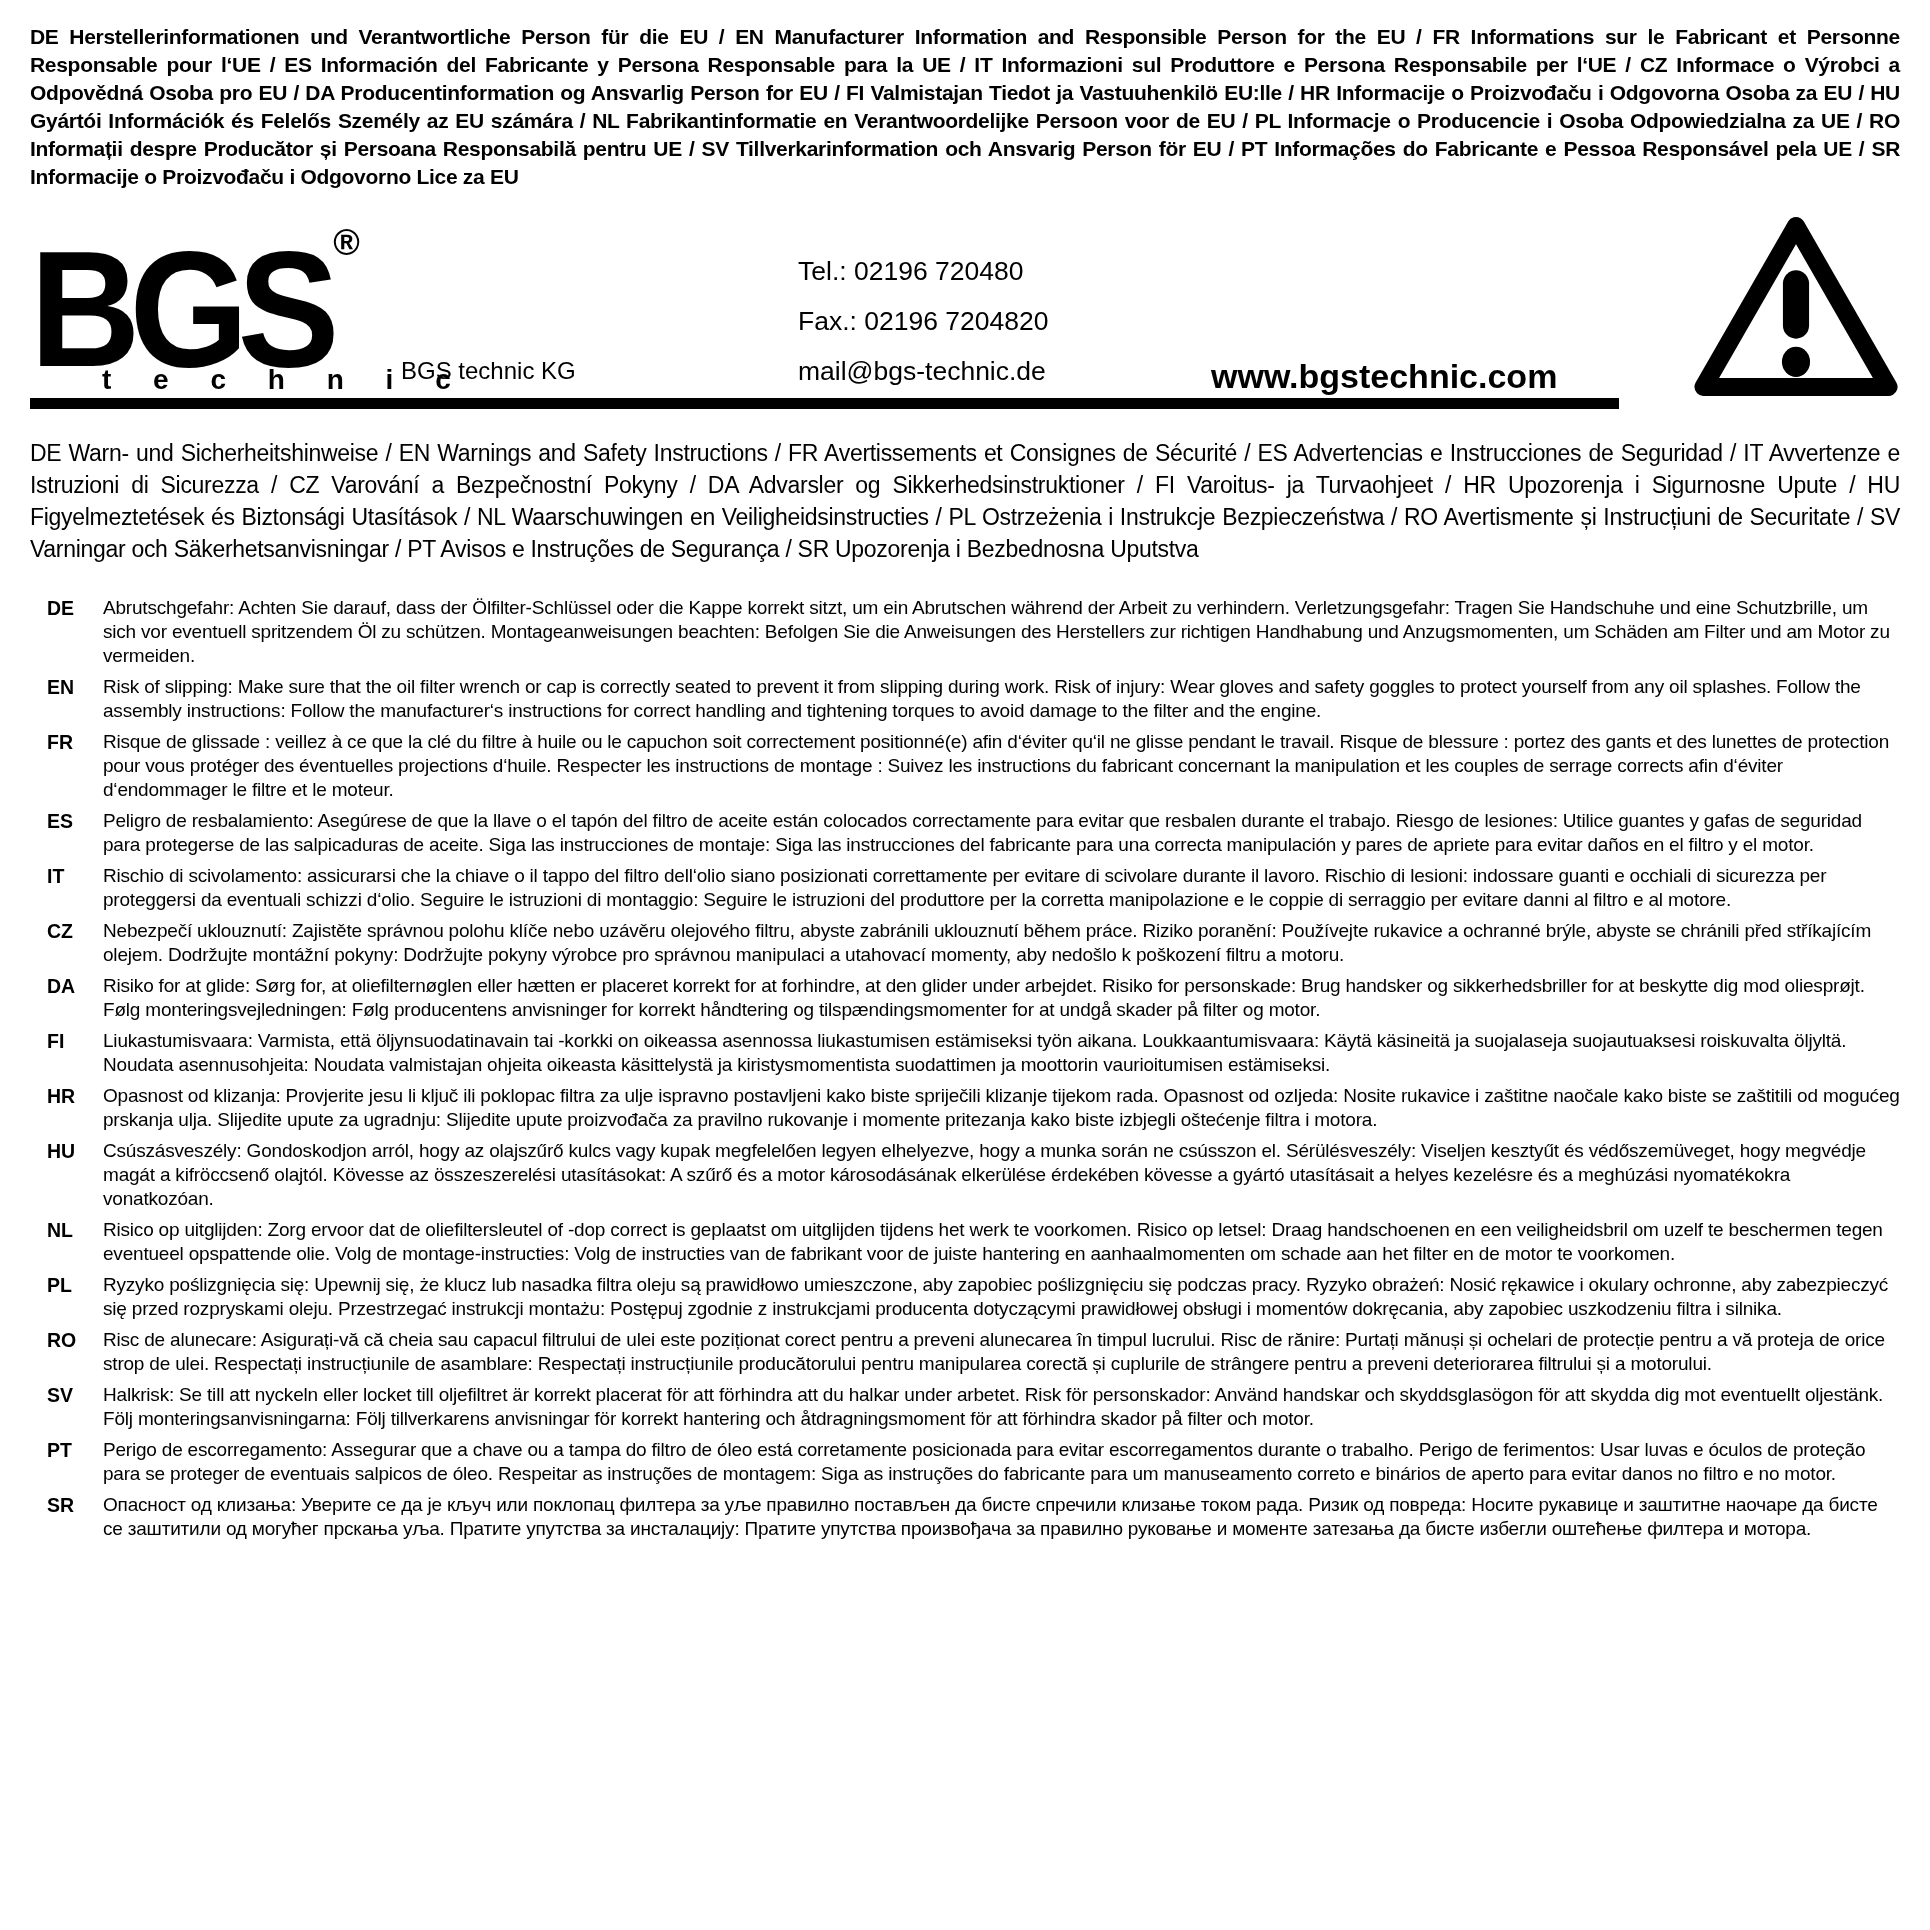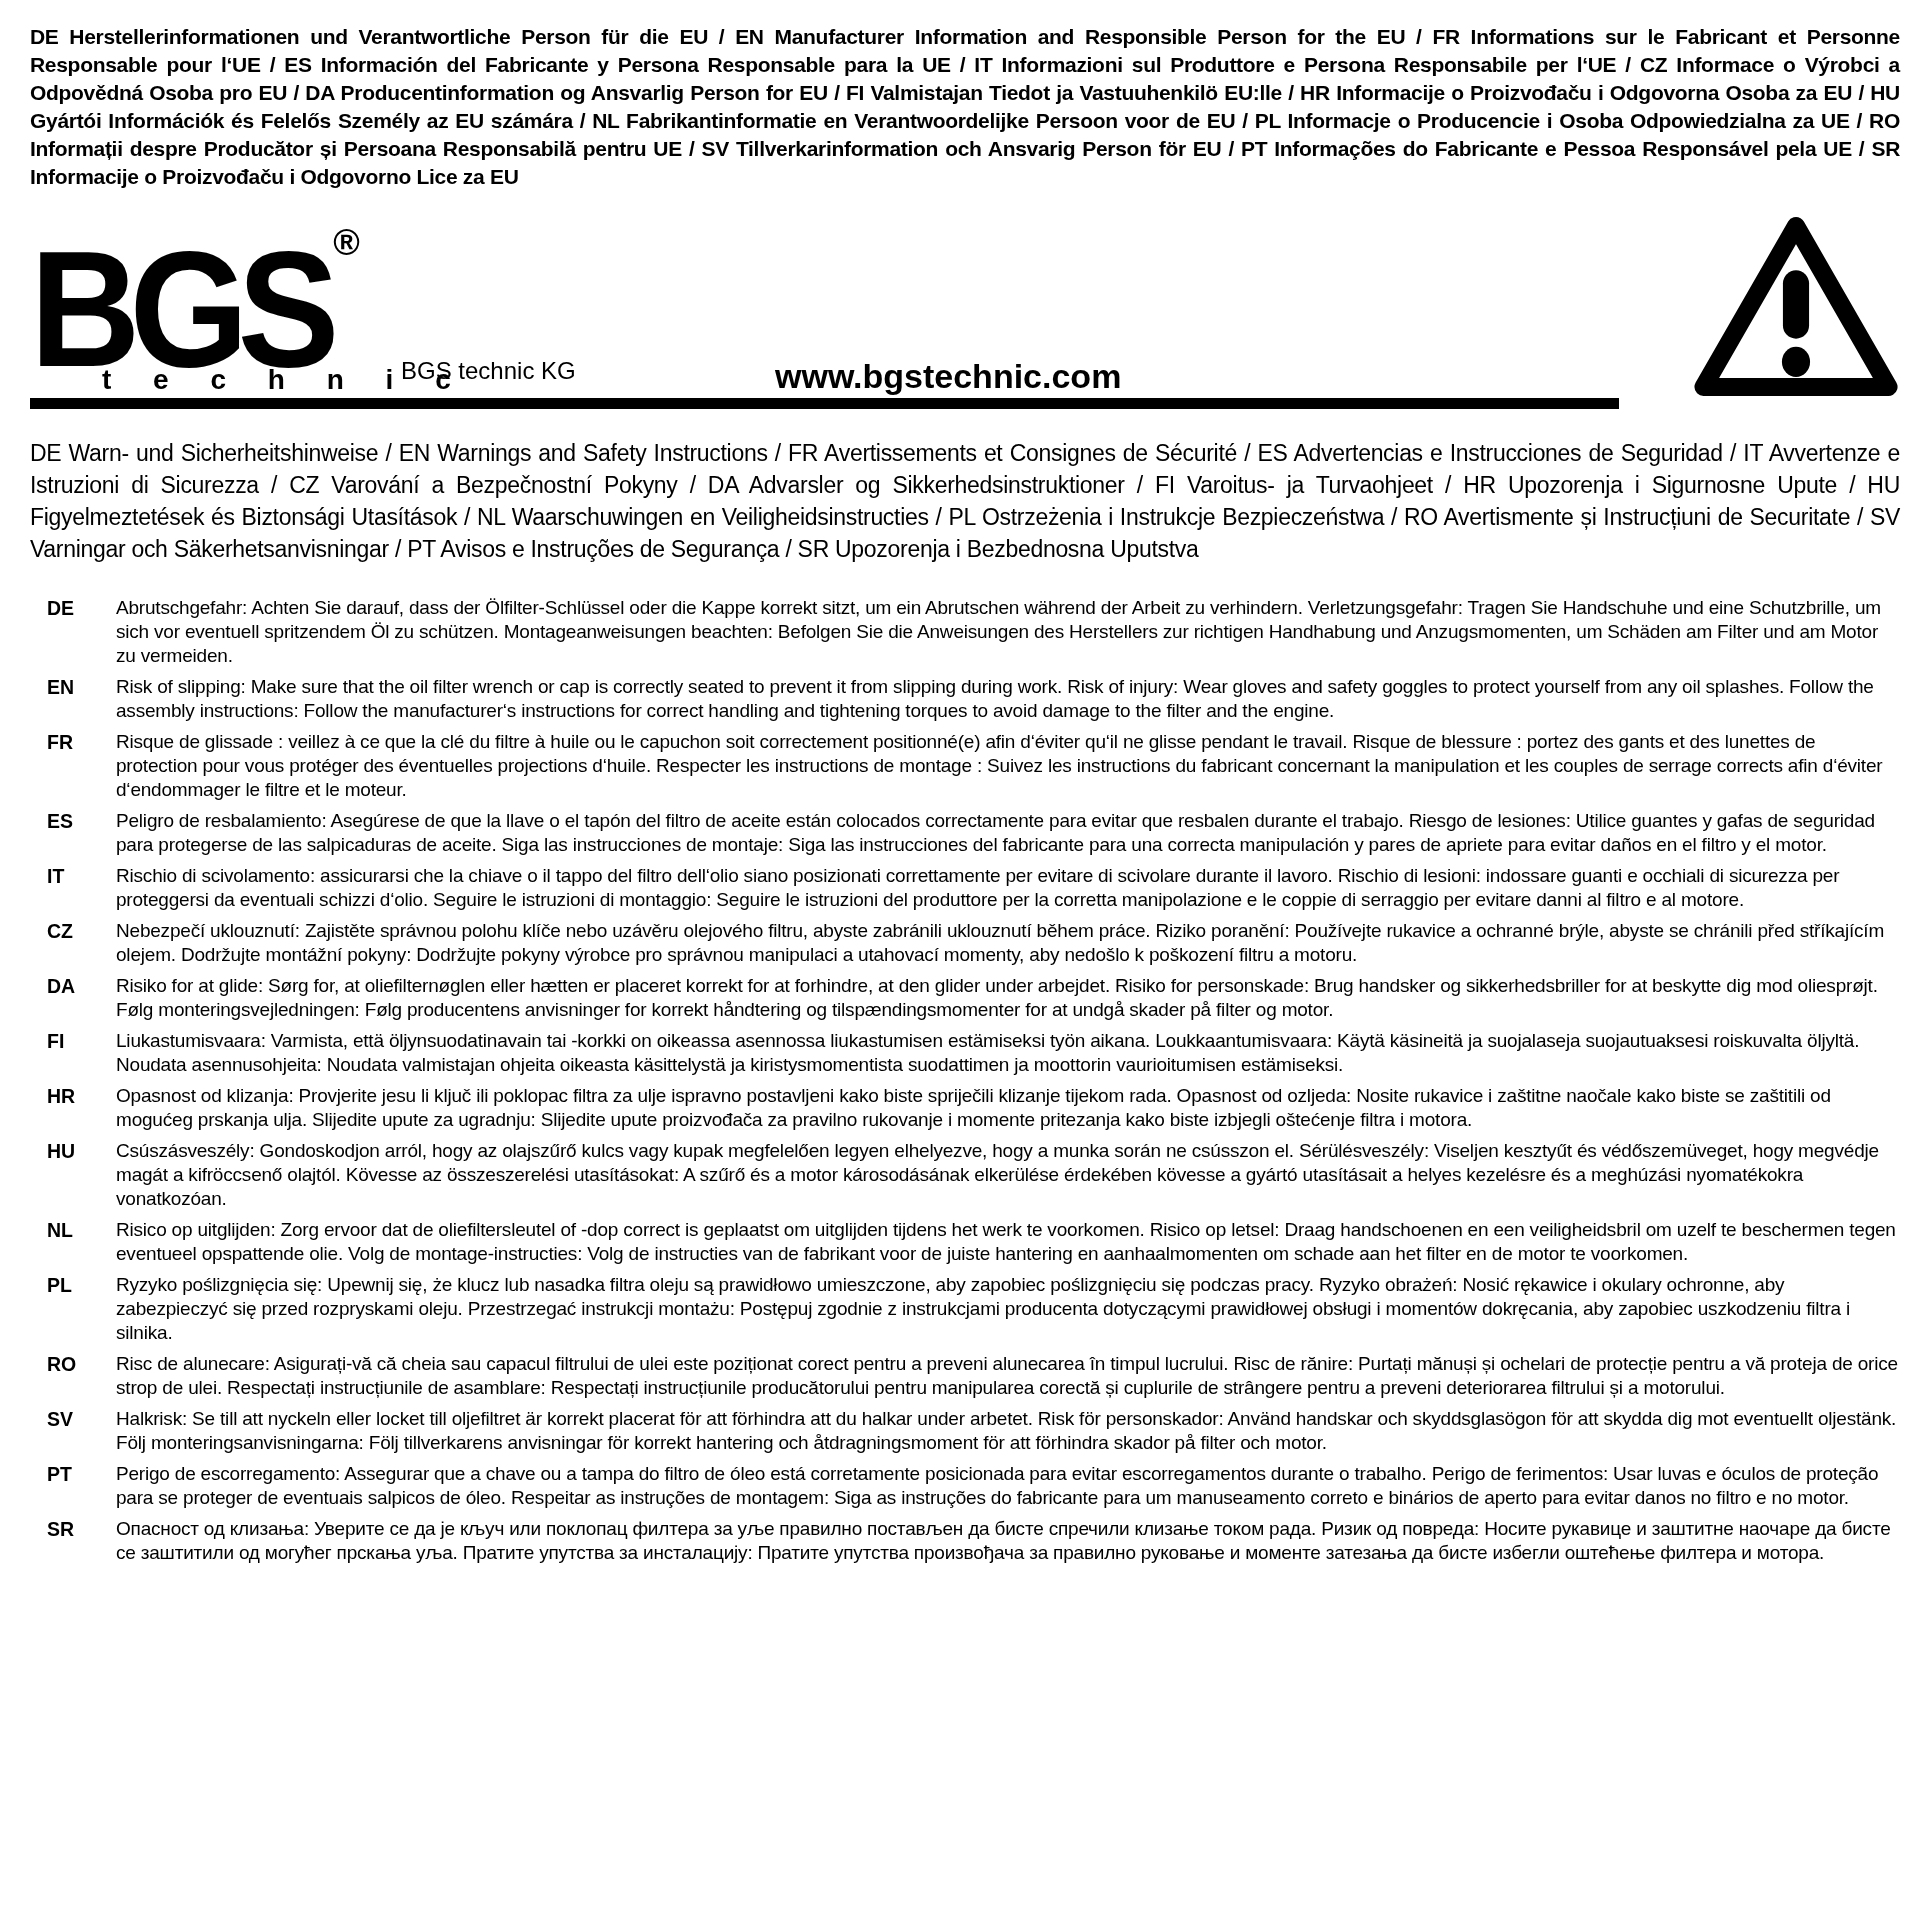--- a/index.html
+++ b/index.html
@@ -99,21 +99,20 @@
     font-weight: normal;
     font-size: 23px;
     line-height: 32px;
     letter-spacing: -0.3px;
     text-align: justify;
   }
   .warnings { margin-top: 31px; }
   .warning-row {
     display: flex;
     margin-bottom: 7px;
-    gap: 13px;
   }
   .warning-code {
     width: 56px;
     margin-left: 17px;
     flex-shrink: 0;
     font-weight: bold;
     font-size: 19.5px;
     line-height: 24px;
   }
   .warning-text {
@@ -136,20 +135,25 @@
       <div class="logo-main">
         <span class="logo-bgs">BGS</span><span class="logo-r">®</span>
       </div>
       <div class="logo-sub">t e c h n i c</div>
     </div>
 
     <div class="addr">
       <div>BGS technic KG</div>
     </div>
 
+    <div class="contact">
+      <div>Tel.: 02196 720480</div>
+      <div>Fax.: 02196 7204820</div>
+      <div>mail@bgs-technic.de</div>
+    </div>
 
     <div class="website">www.bgstechnic.com</div>
 
     <svg class="warn-triangle" viewBox="0 0 100 90" xmlns="http://www.w3.org/2000/svg">
       <polygon points="50,5 96,85 4,85" fill="none" stroke="#000000" stroke-width="9" stroke-linejoin="round"></polygon>
       <rect x="43.5" y="27" width="13" height="34" rx="6.5" fill="#000000"></rect>
       <ellipse cx="50" cy="72.5" rx="7" ry="7.5" fill="#000000"></ellipse>
     </svg>
 
   </div>

